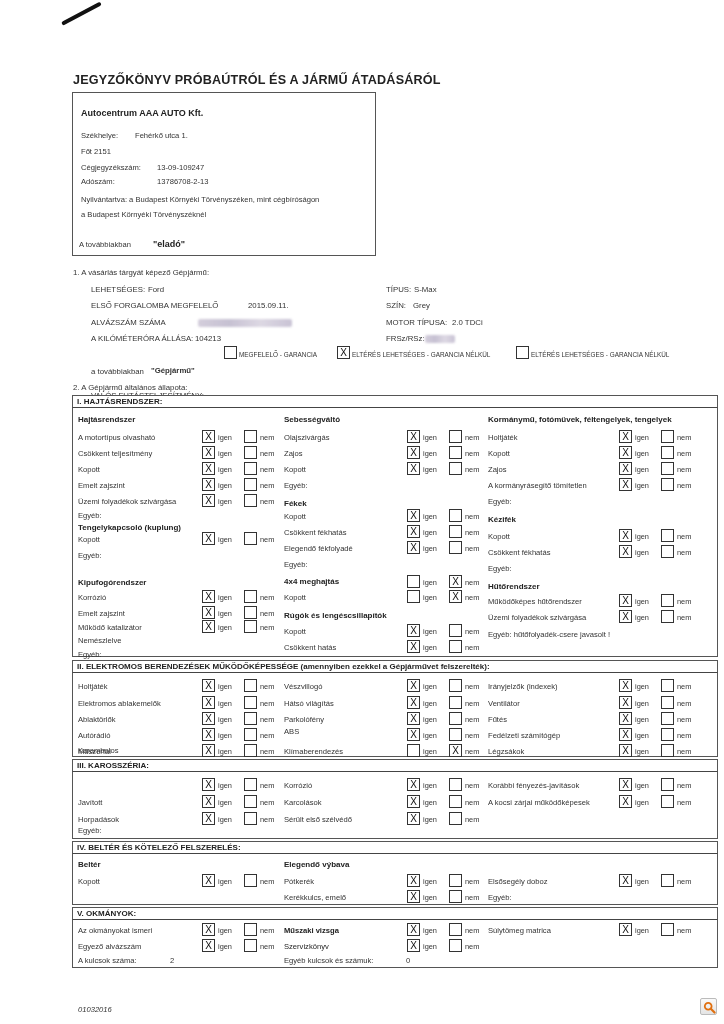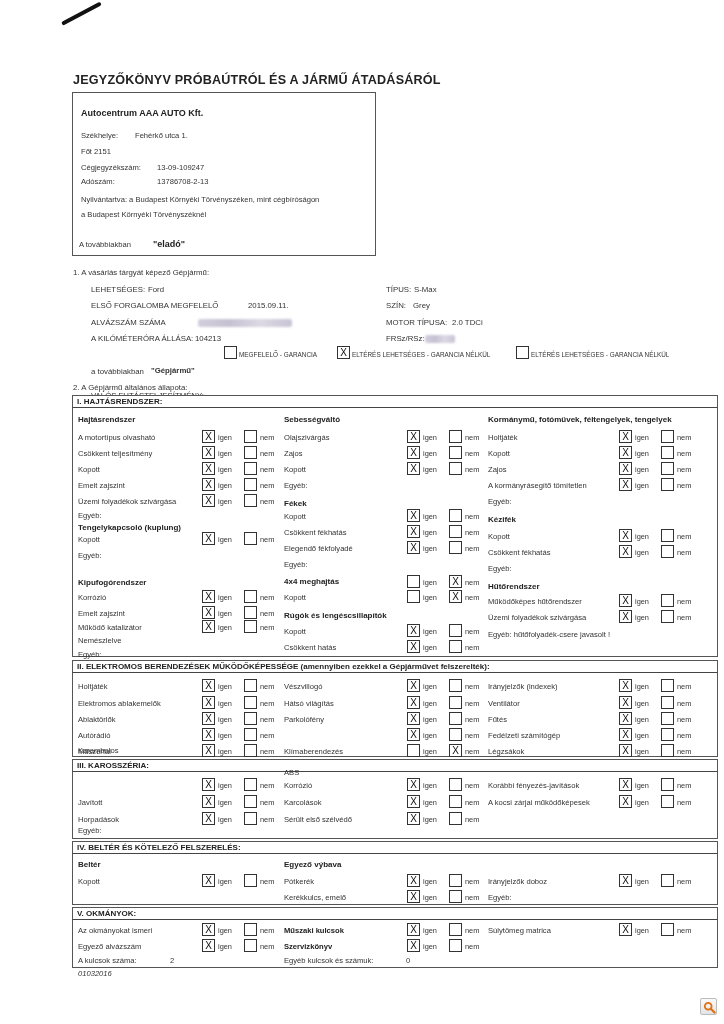--- a/index.html
+++ b/index.html
@@ -13,21 +13,21 @@
   .seller-name { font-size: 9px !important; font-weight: bold; color: #222 !important; }
   .seller-role { font-size: 9px !important; font-weight: bold; color: #222 !important; }
   .vehicle .abs { font-size: 7.8px; color: #333; }
   .cb { position: absolute; width: 13px; height: 13px; border: 1px solid #333; background: #fff; font-size: 10px; line-height: 12px; text-align: center; font-weight: normal; color: #111; }
   .section { position: absolute; left: 72px; width: 646px; border: 1px solid #555; }
   .sec-head { position: absolute; left: 72px; width: 646px; height: 13px; border: 1px solid #555; border-bottom: 1px solid #444; background: #fff; }
   .sec-head span { position: absolute; left: 4px; top: 1px; font-size: 8px; font-weight: bold; color: #222; }
   .lbl { position: absolute; white-space: nowrap; font-size: 7.6px; color: #333; }
   .hdr { position: absolute; white-space: nowrap; font-size: 8px; font-weight: bold; color: #222; }
   .yn { position: absolute; white-space: nowrap; font-size: 7.4px; color: #333; }
-  .footer-code { left: 78px; top: 969px; font-size: 7.6px; font-style: italic; color: #333; }
+  .footer-code { left: 78px; top: 1005px; font-size: 7.6px; font-style: italic; color: #333; }
   .zoom-btn { position: absolute; left: 700px; top: 998px; width: 17px; height: 17px; border: 1px solid #bbb; background: linear-gradient(#fafafa, #e4e4e4); border-radius: 2px; }
   .zoom-btn svg { position: absolute; left: 2px; top: 2px; }
   .blur { position: absolute; height: 8px; background: linear-gradient(90deg, #c9c2d3, #b9b2c8, #d5cfdd, #bcb5cb); filter: blur(1.2px); opacity: 0.8; border-radius: 2px; }
 </style>
 </head>
 <body>
 
 <div class="pen-mark"></div>
 
 <div class="abs title">JEGYZŐKÖNYV PRÓBAÚTRÓL ÉS A JÁRMŰ ÁTADÁSÁRÓL</div>
@@ -99,21 +99,21 @@
   <span>III. KAROSSZÉRIA:</span>
 </div>
 <div id="s3-rows"></div>
 <div class="lbl" style="left:78px;top:826px;">Egyéb:</div>
 
 <div class="section" style="top:841px;height:64px;"></div>
 <div class="sec-head" style="top:841px;">
   <span>IV. BELTÉR ÉS KÖTELEZŐ FELSZERELÉS:</span>
 </div>
 <div class="hdr" style="left:78px;top:860px;">Beltér</div>
-<div class="hdr" style="left:284px;top:860px;">Egyező výbava</div>
+<div class="hdr" style="left:284px;top:860px;">Elegendő výbava</div>
 <div id="s4-rows"></div>
 
 <div class="section" style="top:907px;height:61px;"></div>
 <div class="sec-head" style="top:907px;">
   <span>V. OKMÁNYOK:</span>
 </div>
 <div id="s5-rows"></div>
 <div class="lbl" style="left:78px;top:956px;">A kulcsok száma:</div>
 <div class="lbl" style="left:170px;top:956px;">2</div>
 <div class="lbl" style="left:284px;top:956px;">Egyéb kulcsok és számuk:</div>
@@ -324,21 +324,21 @@
 <div class="lbl" style="left:488px;top:715px;">Fűtés</div>
 <div class="cb" style="left:619px;top:712px;">X</div>
 <div class="yn" style="left:635px;top:715px;">igen</div>
 <div class="cb" style="left:661px;top:712px;"></div>
 <div class="yn" style="left:677px;top:715px;">nem</div>
 <div class="lbl" style="left:78px;top:731px;">Autórádió</div>
 <div class="cb" style="left:202px;top:728px;">X</div>
 <div class="yn" style="left:218px;top:731px;">igen</div>
 <div class="cb" style="left:244px;top:728px;"></div>
 <div class="yn" style="left:260px;top:731px;">nem</div>
-<div class="lbl" style="left:284px;top:768px;">ABS</div>
+<div class="lbl" style="left:284px;top:727px;">ABS</div>
 <div class="cb" style="left:407px;top:728px;">X</div>
 <div class="yn" style="left:423px;top:731px;">igen</div>
 <div class="cb" style="left:449px;top:728px;"></div>
 <div class="yn" style="left:465px;top:731px;">nem</div>
 <div class="lbl" style="left:488px;top:731px;">Fedélzeti számítógép</div>
 <div class="cb" style="left:619px;top:728px;">X</div>
 <div class="yn" style="left:635px;top:731px;">igen</div>
 <div class="cb" style="left:661px;top:728px;"></div>
 <div class="yn" style="left:677px;top:731px;">nem</div>
 <div class="lbl" style="left:78px;top:747px;">Műszerfal</div>
@@ -399,48 +399,48 @@
 <div class="lbl" style="left:78px;top:877px;">Kopott</div>
 <div class="cb" style="left:202px;top:874px;">X</div>
 <div class="yn" style="left:218px;top:877px;">igen</div>
 <div class="cb" style="left:244px;top:874px;"></div>
 <div class="yn" style="left:260px;top:877px;">nem</div>
 <div class="lbl" style="left:284px;top:877px;">Pótkerék</div>
 <div class="cb" style="left:407px;top:874px;">X</div>
 <div class="yn" style="left:423px;top:877px;">igen</div>
 <div class="cb" style="left:449px;top:874px;"></div>
 <div class="yn" style="left:465px;top:877px;">nem</div>
-<div class="lbl" style="left:488px;top:877px;">Irányjelzők doboz</div>
+<div class="lbl" style="left:488px;top:877px;">Elsősegély doboz</div>
 <div class="cb" style="left:619px;top:874px;">X</div>
 <div class="yn" style="left:635px;top:877px;">igen</div>
 <div class="cb" style="left:661px;top:874px;"></div>
 <div class="yn" style="left:677px;top:877px;">nem</div>
 <div class="lbl" style="left:284px;top:893px;">Kerékkulcs, emelő</div>
 <div class="cb" style="left:407px;top:890px;">X</div>
 <div class="yn" style="left:423px;top:893px;">igen</div>
 <div class="cb" style="left:449px;top:890px;"></div>
 <div class="yn" style="left:465px;top:893px;">nem</div>
 <div class="lbl" style="left:488px;top:893px;">Egyéb:</div>
 <div class="lbl" style="left:78px;top:926px;">Az okmányokat ismeri</div>
 <div class="cb" style="left:202px;top:923px;">X</div>
 <div class="yn" style="left:218px;top:926px;">igen</div>
 <div class="cb" style="left:244px;top:923px;"></div>
 <div class="yn" style="left:260px;top:926px;">nem</div>
-<div class="lbl" style="left:284px;top:926px;font-weight:bold;color:#222;">Műszaki kulcsok</div>
+<div class="lbl" style="left:284px;top:926px;font-weight:bold;color:#222;">Műszaki vizsga</div>
 <div class="cb" style="left:407px;top:923px;">X</div>
 <div class="yn" style="left:423px;top:926px;">igen</div>
 <div class="cb" style="left:449px;top:923px;"></div>
 <div class="yn" style="left:465px;top:926px;">nem</div>
 <div class="lbl" style="left:488px;top:926px;">Súlytömeg matrica</div>
 <div class="cb" style="left:619px;top:923px;">X</div>
 <div class="yn" style="left:635px;top:926px;">igen</div>
 <div class="cb" style="left:661px;top:923px;"></div>
 <div class="yn" style="left:677px;top:926px;">nem</div>
 <div class="lbl" style="left:78px;top:942px;">Egyező alvázszám</div>
 <div class="cb" style="left:202px;top:939px;">X</div>
 <div class="yn" style="left:218px;top:942px;">igen</div>
 <div class="cb" style="left:244px;top:939px;"></div>
 <div class="yn" style="left:260px;top:942px;">nem</div>
-<div class="lbl" style="left:284px;top:942px;font-weight:bold;color:#222;">Szervizkönyv</div>
+<div class="lbl" style="left:284px;top:942px;font-weight:normal;color:#222;">Szervizkönyv</div>
 <div class="cb" style="left:407px;top:939px;">X</div>
 <div class="yn" style="left:423px;top:942px;">igen</div>
 <div class="cb" style="left:449px;top:939px;"></div>
 <div class="yn" style="left:465px;top:942px;">nem</div>
 
 </body></html>

